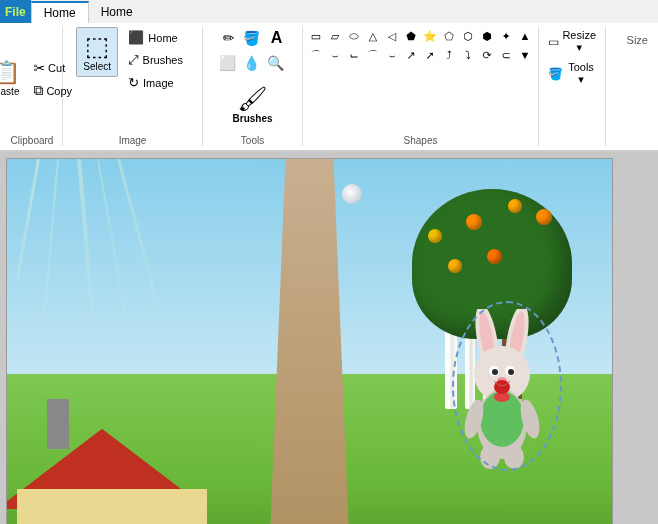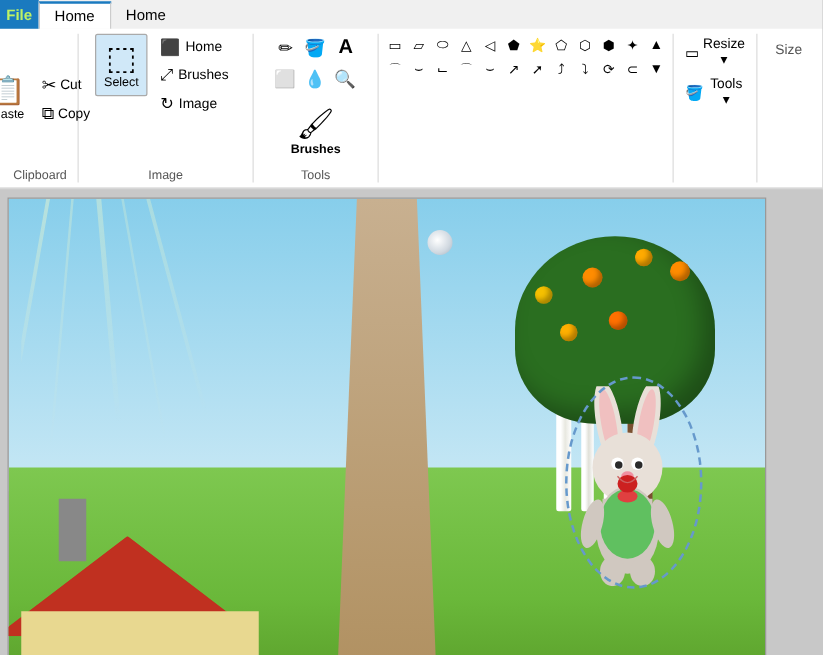--- a/index.html
+++ b/index.html
@@ -190,21 +190,21 @@
       border-radius: 2px;
       cursor: pointer;
       font-size: 11px;
       background: transparent;
     }
 
     
     .size-group {
       display: flex;
       flex-direction: column;
-      align-items: center;
+      align-items: flex-end;
       padding: 0 8px;
       min-width: 50px;
     }
 
     
     .canvas-area {
       background: #c8c8c8;
       display: flex;
       align-items: flex-start;
       justify-content: flex-start;
@@ -410,20 +410,21 @@
           <button class="shape-btn">⌣</button>
           <button class="shape-btn">↗</button>
           <button class="shape-btn">➚</button>
           <button class="shape-btn">⤴</button>
           <button class="shape-btn">⤵</button>
           <button class="shape-btn">⟳</button>
           <button class="shape-btn">⊂</button>
           <button class="shape-btn">▼</button>
         </div>
       </div>
+      <span class="ribbon-group-label">Shapes</span>
     </div>
 
     <div class="outline-fill-group">
       <button class="outline-fill-btn">
         <span style="font-size:12px;">▭</span>
         <span>Resize ▾</span>
       </button>
       <button class="outline-fill-btn">
         <span style="font-size:12px;">🪣</span>
         <span>Tools ▾</span>

